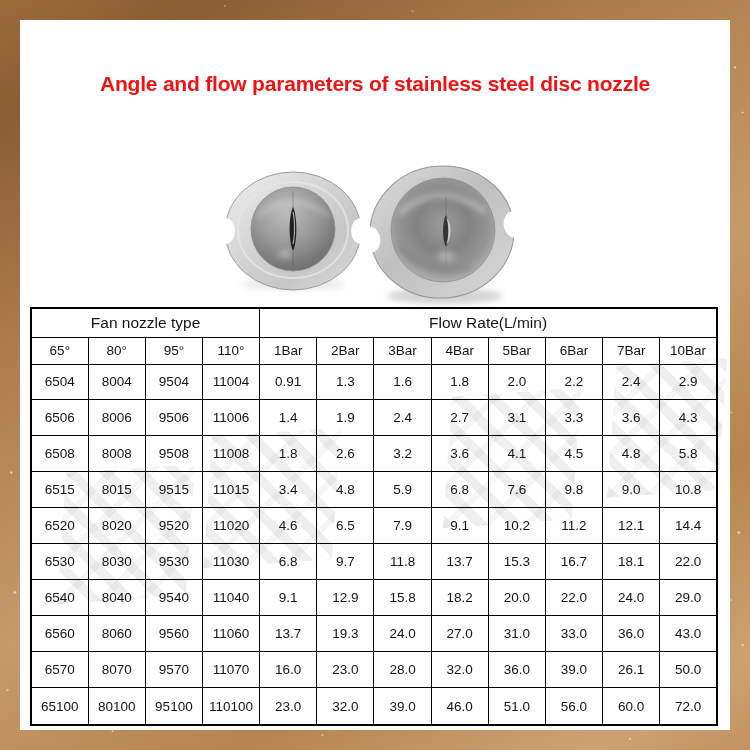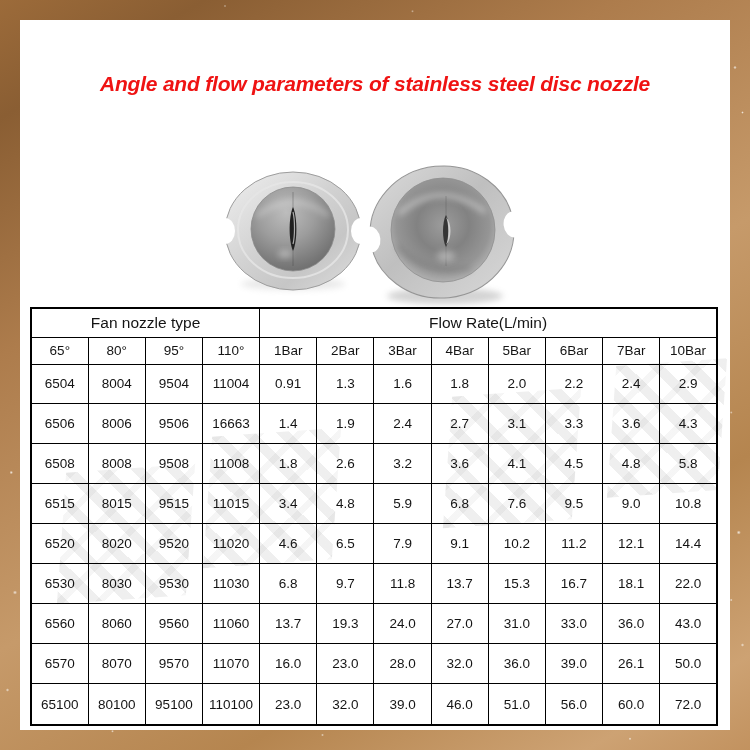--- a/index.html
+++ b/index.html
@@ -32,21 +32,21 @@
       radial-gradient(circle 2px   at 30% .8%, rgba(255,255,255,.5), transparent 70%),
       radial-gradient(circle 2px   at 55% 1.5%,rgba(255,255,255,.5), transparent 70%),
       linear-gradient(150deg,#9c6b3a 0%,#8a5e33 10%,#ad7c4c 30%,#c69a6a 55%,#b5854f 75%,#cda273 92%,#c2925f 100%);
   }
   .panel{
     position:absolute;left:20px;top:20px;width:710px;height:710px;
     background:#fff;overflow:hidden;
   }
   .title{
     position:absolute;left:0;top:52px;width:100%;margin:0;
-    text-align:center;font-size:21px;font-weight:bold;letter-spacing:-0.2px;font-style:italic;
+    text-align:center;font-size:21px;font-weight:bold;letter-spacing:-0.2px;
   }
   .photos{position:absolute;left:193px;top:116px;}
   
   .watermark{position:absolute;left:0;top:0;width:710px;height:710px;pointer-events:none;}
   .wm-char{
     position:absolute;width:128px;height:132px;
     transform:skewX(-8deg) rotate(-4deg);
     background:
       repeating-linear-gradient(45deg, rgba(70,70,70,.085) 0 9px, transparent 9px 23px),
       repeating-linear-gradient(135deg, rgba(70,70,70,.05) 0 7px, transparent 7px 30px);
@@ -180,21 +180,21 @@
             <td>1.8</td>
             <td>2.0</td>
             <td>2.2</td>
             <td>2.4</td>
             <td>2.9</td>
           </tr>
           <tr>
             <td>6506</td>
             <td>8006</td>
             <td>9506</td>
-            <td>16663</td>
+            <td>11006</td>
             <td>1.4</td>
             <td>1.9</td>
             <td>2.4</td>
             <td>2.7</td>
             <td>3.1</td>
             <td>3.3</td>
             <td>3.6</td>
             <td>4.3</td>
           </tr>
           <tr>
@@ -214,21 +214,21 @@
           <tr>
             <td>6515</td>
             <td>8015</td>
             <td>9515</td>
             <td>11015</td>
             <td>3.4</td>
             <td>4.8</td>
             <td>5.9</td>
             <td>6.8</td>
             <td>7.6</td>
-            <td>9.5</td>
+            <td>9.8</td>
             <td>9.0</td>
             <td>10.8</td>
           </tr>
           <tr>
             <td>6520</td>
             <td>8020</td>
             <td>9520</td>
             <td>11020</td>
             <td>4.6</td>
             <td>6.5</td>
@@ -247,20 +247,34 @@
             <td>6.8</td>
             <td>9.7</td>
             <td>11.8</td>
             <td>13.7</td>
             <td>15.3</td>
             <td>16.7</td>
             <td>18.1</td>
             <td>22.0</td>
           </tr>
           <tr>
+            <td>6540</td>
+            <td>8040</td>
+            <td>9540</td>
+            <td>11040</td>
+            <td>9.1</td>
+            <td>12.9</td>
+            <td>15.8</td>
+            <td>18.2</td>
+            <td>20.0</td>
+            <td>22.0</td>
+            <td>24.0</td>
+            <td>29.0</td>
+          </tr>
+          <tr>
             <td>6560</td>
             <td>8060</td>
             <td>9560</td>
             <td>11060</td>
             <td>13.7</td>
             <td>19.3</td>
             <td>24.0</td>
             <td>27.0</td>
             <td>31.0</td>
             <td>33.0</td>

